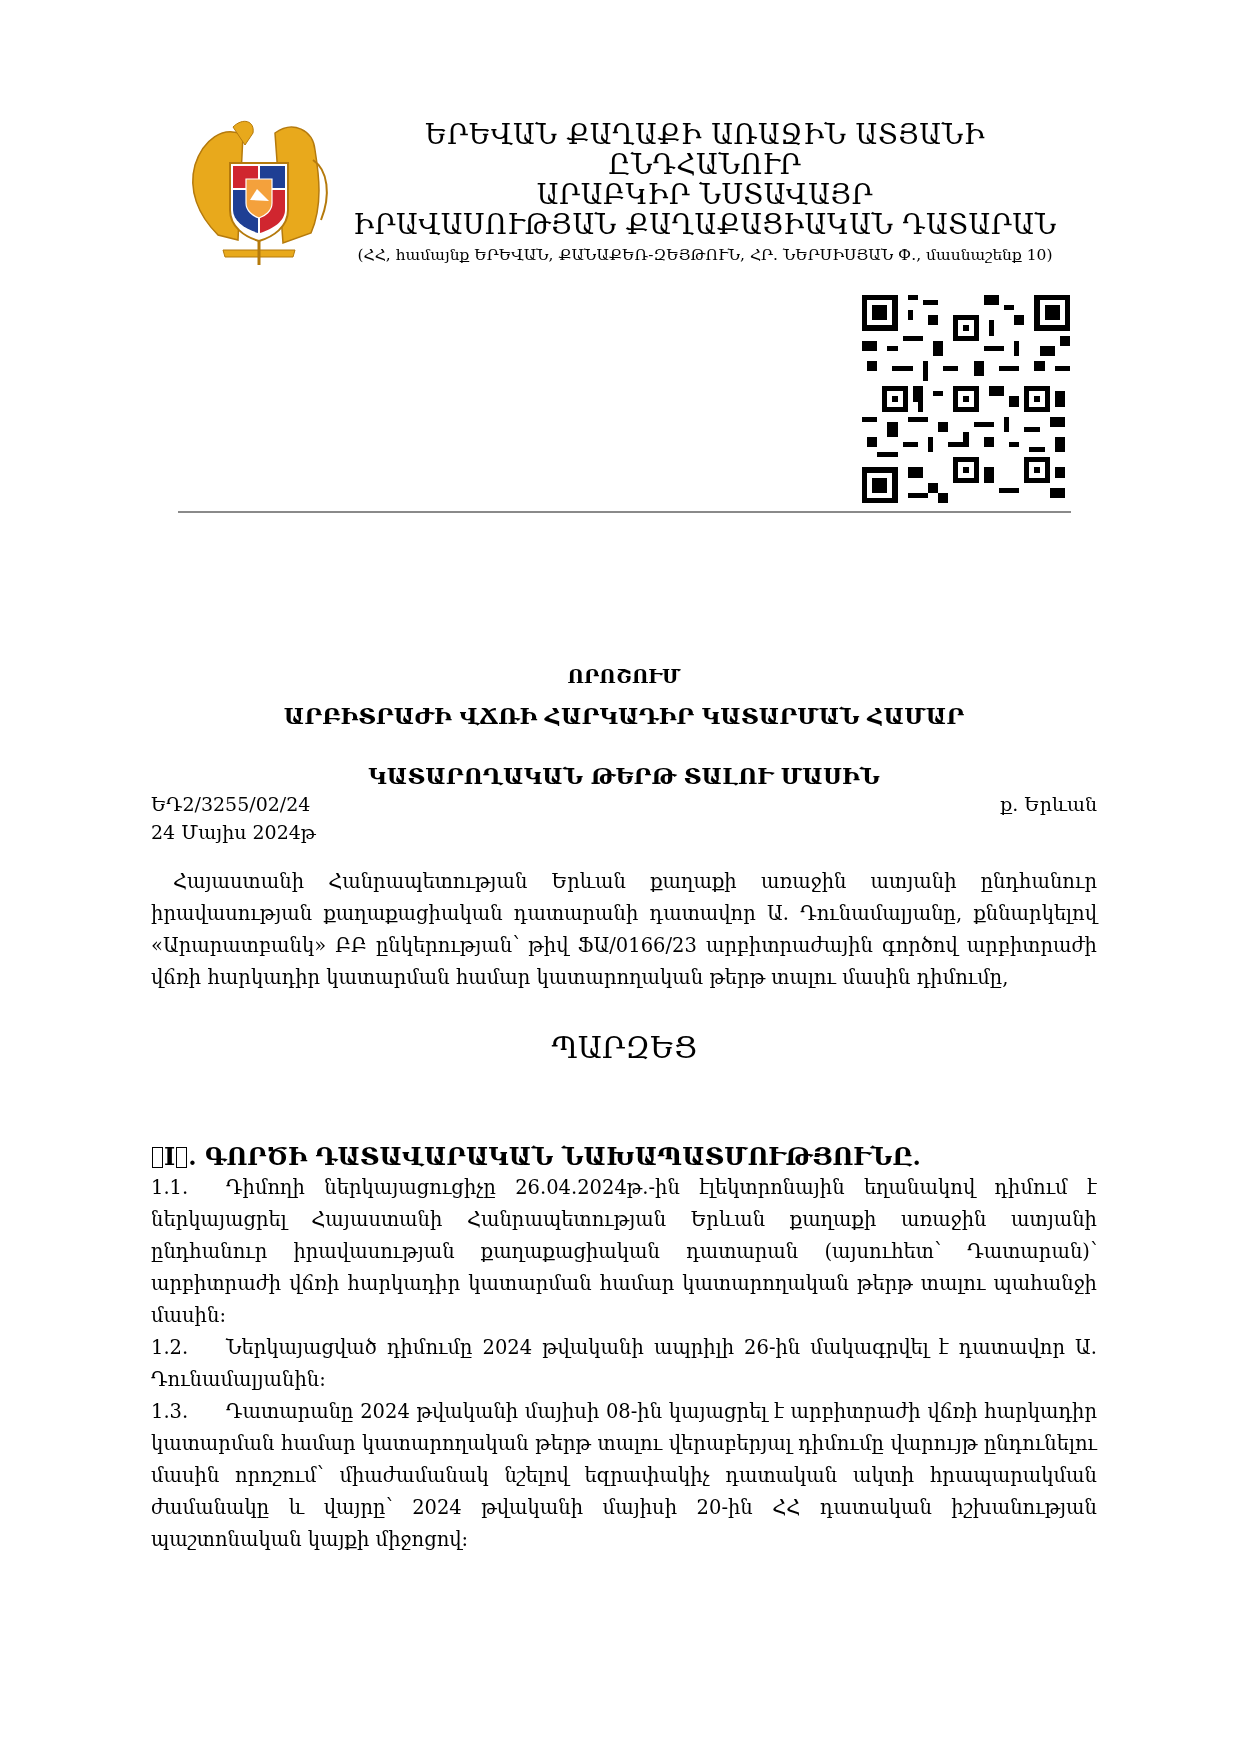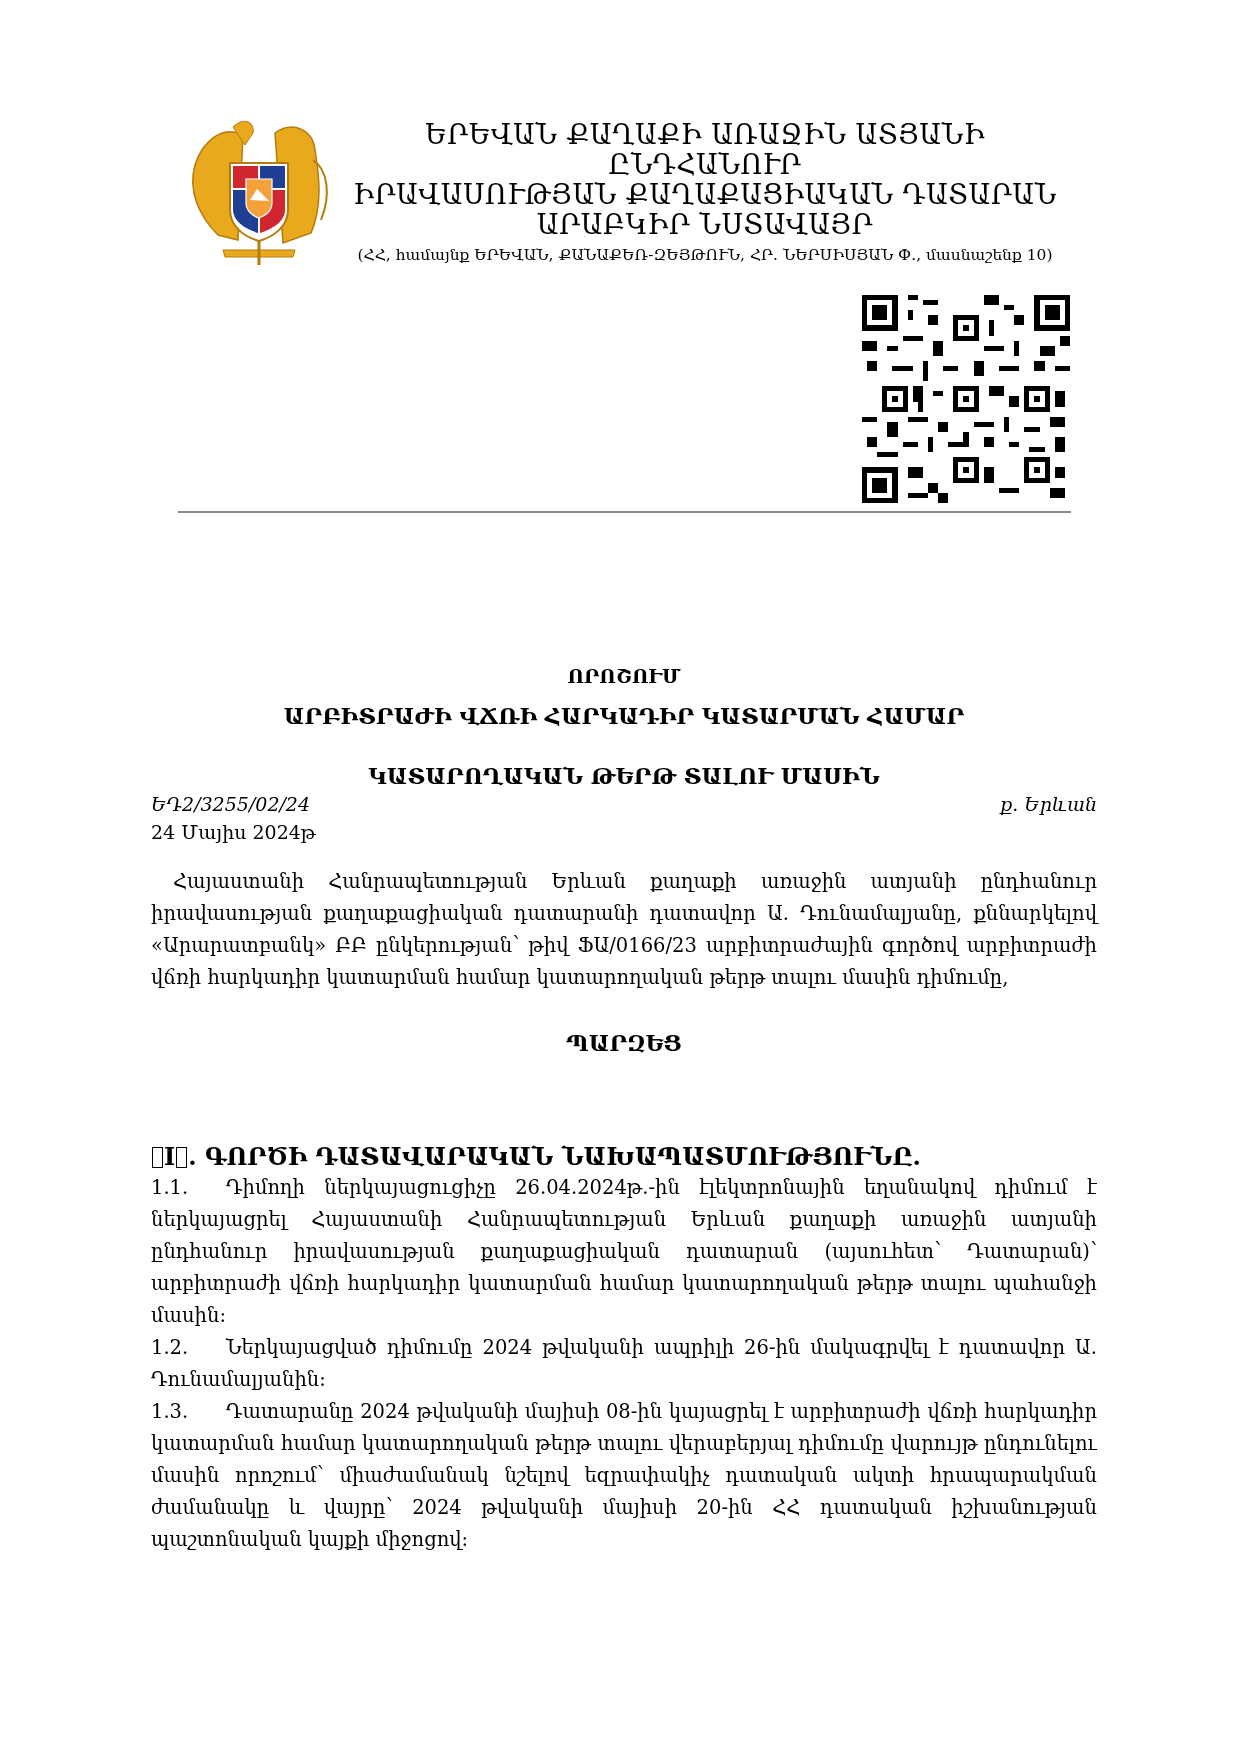--- a/index.html
+++ b/index.html
@@ -14,25 +14,25 @@
 
   .qr { position: absolute; left: 862px; top: 295px; width: 208px; height: 208px; }
   .divider { position: absolute; left: 178px; top: 511px; width: 893px; height: 0; border-top: 2px solid #8a8a8a; }
 
   .title { position: absolute; left: 151px; width: 946px; text-align: center; font-weight: bold; }
   .t1 { top: 665px; font-size: 19px; }
   .t2 { top: 703px; font-size: 22px; }
   .t3 { top: 763px; font-size: 22px; }
 
   .meta { position: absolute; left: 151px; top: 790px; width: 946px; font-size: 19px; line-height: 28px; }
-  .meta-row { display: flex; justify-content: space-between; font-style: italic; }
+  .meta-row { display: flex; justify-content: space-between; }
 
   .body { position: absolute; left: 151px; width: 946px; font-size: 19.5px; line-height: 32px; text-align: justify; }
   .intro { top: 866px; text-indent: 22px; }
-  .decided { position: absolute; left: 151px; top: 1030px; width: 946px; text-align: center; font-weight: bold; font-size: 22px; }
+  .decided { position: absolute; left: 151px; top: 1030px; width: 946px; text-align: center; font-weight: normal; font-size: 30px; }
 
   .section-head { position: absolute; left: 151px; font-weight: bold; font-size: 24px; line-height: 30px; }
   .sh1 { top: 1142px; }
   .sh2 { top: 1579px; }
   .items { top: 1172px; }
   .item { text-align: justify; }
   .item-num { display: inline-block; width: 75px; }
   .box-glyph { display: inline-block; width: 9px; height: 19px; border: 1px solid #000; vertical-align: -3px; margin: 0 1px; }
 </style>
 </head>
@@ -55,22 +55,22 @@
     <path d="M77 75 L102 75 L102 95 C102 106 90 114 77 118 Z" fill="#d0262f"></path>
     <path d="M63 64 L89 64 L89 88 C89 96 82 101 76 103 C70 101 63 96 63 88 Z" fill="#f4a13c" stroke="#fff" stroke-width="1.2"></path>
     <path d="M67 85 L74 74 L80 80 L86 86 Z" fill="#fff"></path>
 
     <path d="M40 135 L112 135 L110 142 L42 142 Z" fill="#e8a91c" stroke="#b57a0c"></path>
     <path d="M76 126 L76 150" stroke="#b57a0c" stroke-width="3"></path>
   </svg>
 
   <div class="court-header">
     <div class="court-line">ԵՐԵՎԱՆ ՔԱՂԱՔԻ ԱՌԱՋԻՆ ԱՏՅԱՆԻ ԸՆԴՀԱՆՈՒՐ</div>
+    <div class="court-line">ԱՐԱԲԿԻՐ ՆՍՏԱՎԱՅՐ</div>
     <div class="court-line">ԻՐԱՎԱՍՈՒԹՅԱՆ ՔԱՂԱՔԱՑԻԱԿԱՆ ԴԱՏԱՐԱՆ</div>
-    <div class="court-line">ԱՐԱԲԿԻՐ ՆՍՏԱՎԱՅՐ</div>
     <div class="court-address">(ՀՀ, համայնք ԵՐԵՎԱՆ, ՔԱՆԱՔԵՌ-ԶԵՅԹՈՒՆ, ՀՐ. ՆԵՐՍԻՍՅԱՆ Փ., մասնաշենք 10)</div>
   </div>
 
   <svg class="qr" viewBox="0 0 41 41" shape-rendering="crispEdges">
     <rect width="41" height="41" fill="#fff"></rect>
     <g fill="#000">
       <rect x="0" y="0" width="7" height="7"></rect>
         <rect x="1" y="1" width="5" height="5" fill="#fff"></rect>
         <rect x="2" y="2" width="3" height="3"></rect>
       <rect x="34" y="0" width="7" height="7"></rect>

